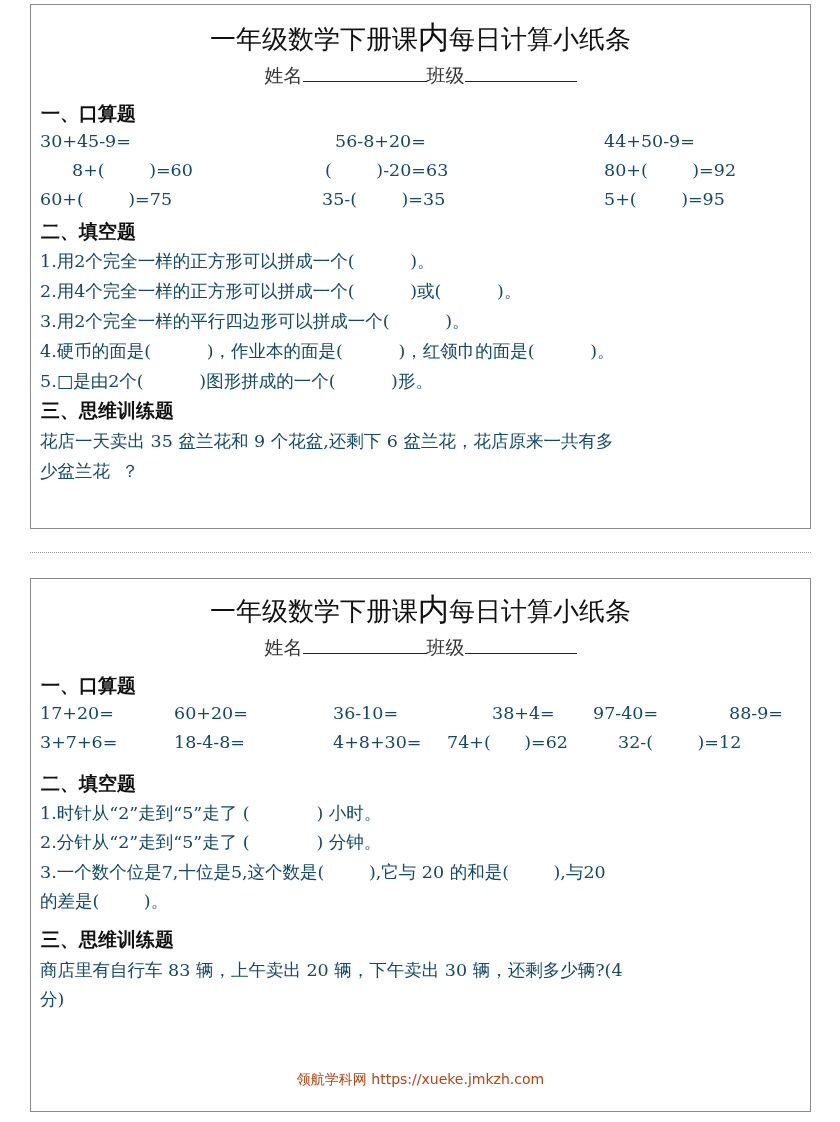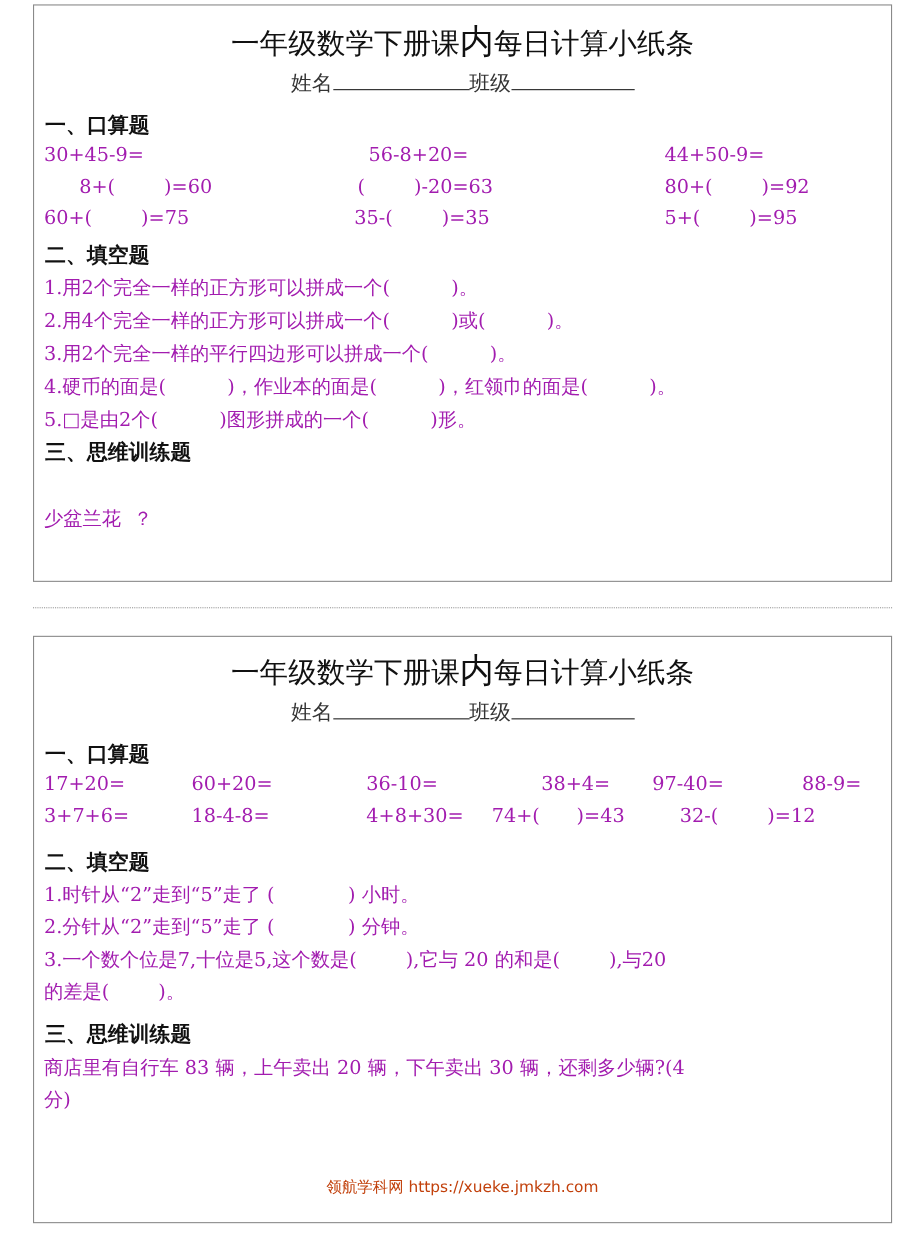--- a/index.html
+++ b/index.html
@@ -32,21 +32,21 @@
     display: inline-block; border-bottom: 1.5px solid #222;
     vertical-align: baseline; height: 18px;
   }
 
   .section-head {
     position: absolute; left: 10px;
     font-family: "DejaVu Sans", "Liberation Sans", sans-serif;
     font-weight: bold; font-size: 19px; color: #111;
   }
   .line {
-    position: absolute; font-size: 17.5px; color: #a21caf; white-space: pre;
+    position: absolute; font-size: 17.5px; color: #0c4a6e; white-space: pre;
   }
 
   .footer {
     position: absolute; left: 0; right: 0; text-align: center;
     font-family: "DejaVu Sans", "Liberation Sans", sans-serif;
     font-size: 14px; color: #c2410c;
   }
 </style>
 </head>
 <body>
@@ -71,20 +71,21 @@
   <div class="line" style="top:184px; left:573px;">5+(        )=95</div>
 
   <div class="section-head" style="top:214px;">二、填空题</div>
   <div class="line" style="top:244px; left:9px;">1.用2个完全一样的正方形可以拼成一个(          )。</div>
   <div class="line" style="top:274px; left:9px;">2.用4个完全一样的正方形可以拼成一个(          )或(          )。</div>
   <div class="line" style="top:304px; left:9px;">3.用2个完全一样的平行四边形可以拼成一个(          )。</div>
   <div class="line" style="top:334px; left:9px;">4.硬币的面是(          )，作业本的面是(          )，红领巾的面是(          )。</div>
   <div class="line" style="top:364px; left:9px;">5.□是由2个(          )图形拼成的一个(          )形。</div>
 
   <div class="section-head" style="top:393px;">三、思维训练题</div>
+  <div class="line" style="top:424px; left:9px;">花店一天卖出 35 盆兰花和 9 个花盆,还剩下 6 盆兰花，花店原来一共有多</div>
   <div class="line" style="top:454px; left:9px;">少盆兰花  ？</div>
 </div>
 
 <div class="separator"></div>
 
 <div id="sheet2" class="sheet">
   <div class="title" style="top:10px;">
     <span>一年级数学下册课</span><span class="big">内</span><span>每日计算小纸条</span>
   </div>
   <div class="namerow" style="top:56px;">
@@ -94,21 +95,21 @@
   <div class="section-head" style="top:94px;">一、口算题</div>
   <div class="line" style="top:124px; left:9px;">17+20=</div>
   <div class="line" style="top:124px; left:143px;">60+20=</div>
   <div class="line" style="top:124px; left:302px;">36-10=</div>
   <div class="line" style="top:124px; left:461px;">38+4=</div>
   <div class="line" style="top:124px; left:562px;">97-40=</div>
   <div class="line" style="top:124px; left:698px;">88-9=</div>
   <div class="line" style="top:153px; left:9px;">3+7+6=</div>
   <div class="line" style="top:153px; left:143px;">18-4-8=</div>
   <div class="line" style="top:153px; left:302px;">4+8+30=</div>
-  <div class="line" style="top:153px; left:416px;">74+(      )=43</div>
+  <div class="line" style="top:153px; left:416px;">74+(      )=62</div>
   <div class="line" style="top:153px; left:587px;">32-(        )=12</div>
 
   <div class="section-head" style="top:192px;">二、填空题</div>
   <div class="line" style="top:222px; left:9px;">1.时针从“2”走到“5”走了 (            ) 小时。</div>
   <div class="line" style="top:251px; left:9px;">2.分针从“2”走到“5”走了 (            ) 分钟。</div>
   <div class="line" style="top:281px; left:9px;">3.一个数个位是7,十位是5,这个数是(        ),它与 20 的和是(        ),与20</div>
   <div class="line" style="top:310px; left:9px;">的差是(        )。</div>
 
   <div class="section-head" style="top:348px;">三、思维训练题</div>
   <div class="line" style="top:379px; left:9px;">商店里有自行车 83 辆，上午卖出 20 辆，下午卖出 30 辆，还剩多少辆?(4</div>

